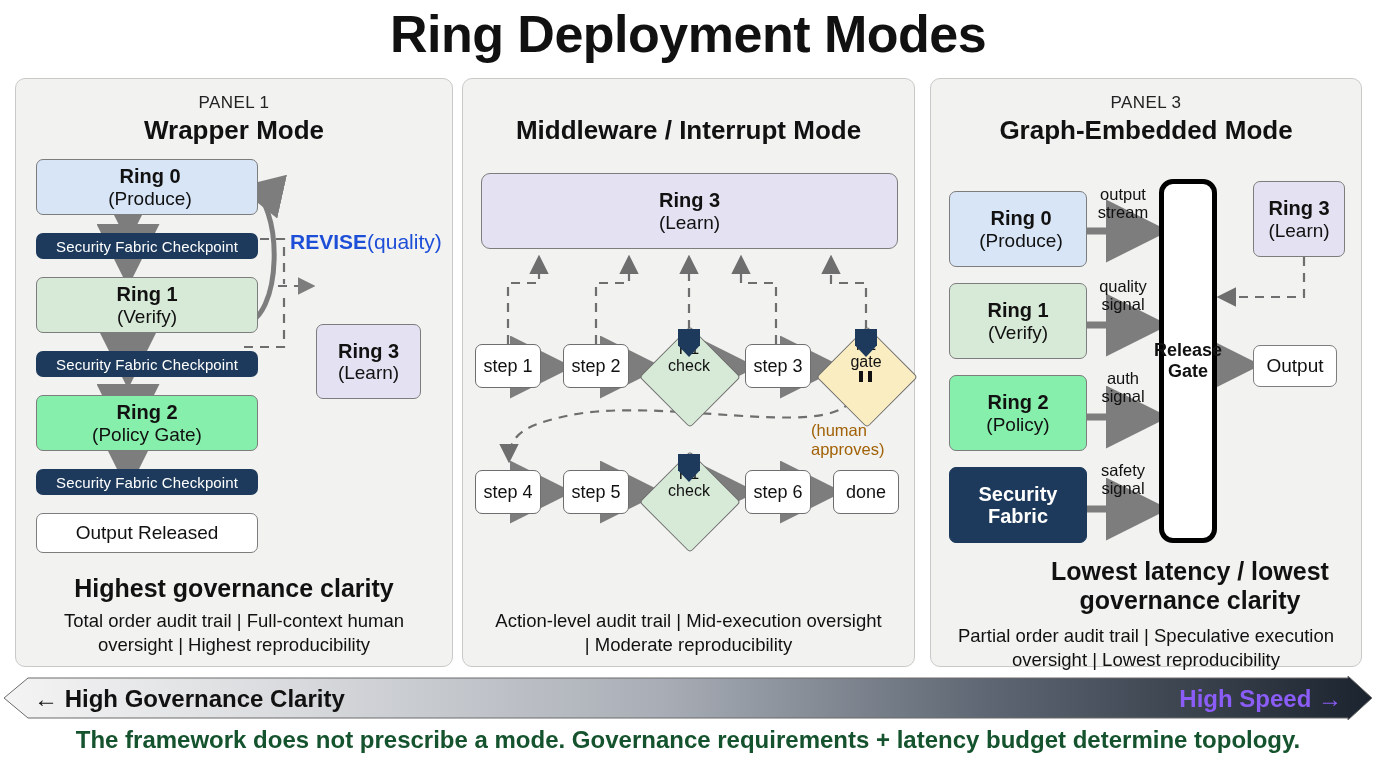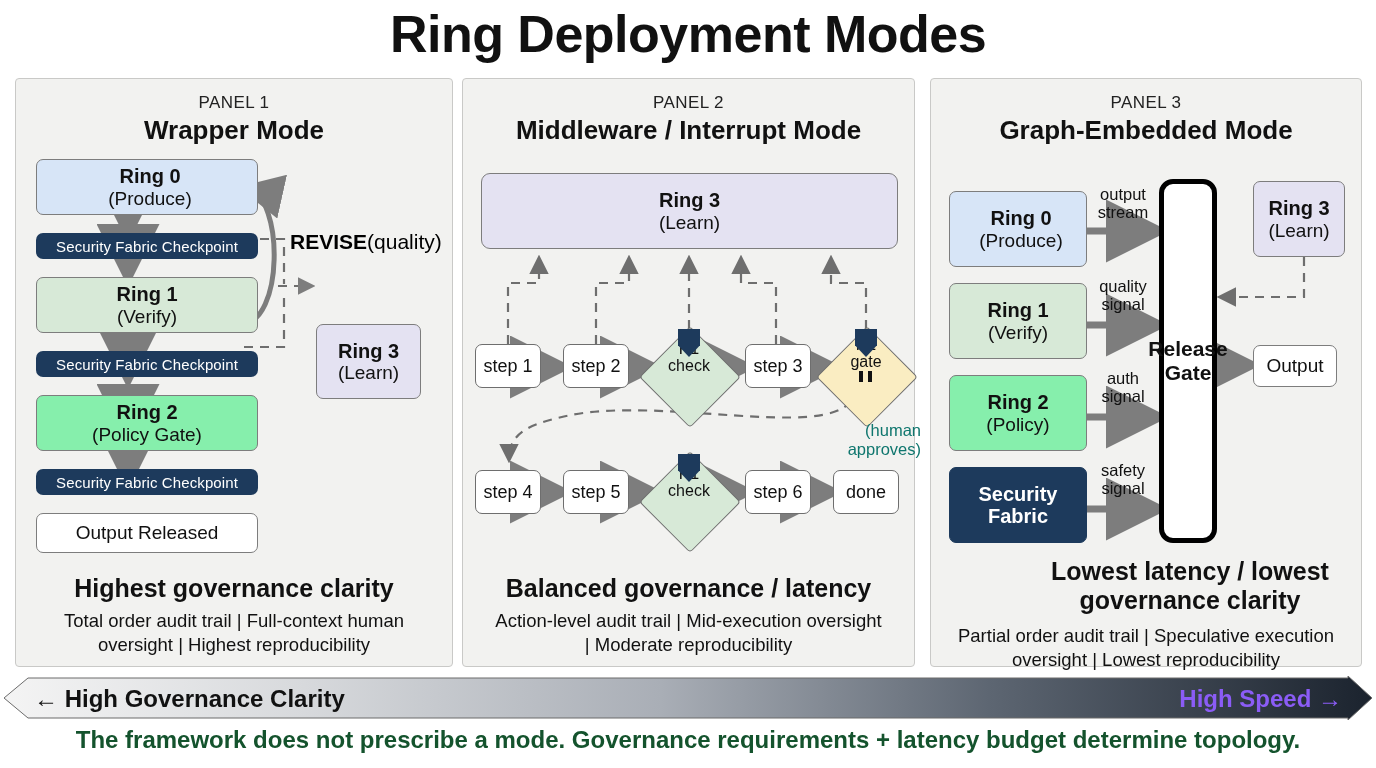--- a/index.html
+++ b/index.html
@@ -18,21 +18,21 @@
     text-align:center;
     font-size:52px;font-weight:bold;letter-spacing:-0.5px;
     color:#111;
   }
 
   
   .panel{
     position:absolute;top:78px;height:589px;
     background:#f2f2f0;
     border:1px solid #c9c9c7;
-    border-radius:4px;
+    border-radius:10px;
     box-sizing:border-box;
   }
   #panel1{left:15px;width:438px;}
   #panel2{left:462px;width:453px;}
   #panel3{left:930px;width:432px;}
 
   .panel-kicker{
     position:absolute;left:0;top:14px;width:100%;
     text-align:center;font-size:17px;color:#222;letter-spacing:.4px;
   }
@@ -69,21 +69,21 @@
   .verdict{
     position:absolute;left:0;width:100%;text-align:center;
     font-size:25px;font-weight:bold;color:#111;line-height:1.16;
   }
   .verdict-sub{
     position:absolute;left:0;width:100%;text-align:center;
     font-size:18.5px;color:#111;line-height:1.3;
   }
 
   .revise-label{
-    position:absolute;font-size:21px;color:#000000;white-space:nowrap;
+    position:absolute;font-size:21px;color:#1d4ed8;white-space:nowrap;
   }
   .revise-label b{font-weight:bold;}
 
   
   .stepbox{
     position:absolute;box-sizing:border-box;
     background:#ffffff;border:1.6px solid #6e6e6e;border-radius:7px;
     display:flex;align-items:center;justify-content:center;
     font-size:18px;color:#111;
   }
@@ -109,30 +109,30 @@
     clip-path:polygon(0 0,100% 0,100% 58%,50% 100%,0 58%);
     z-index:4;
   }
   .pause{
     display:block;margin:1px auto 0;width:13px;height:11px;
     background:
       linear-gradient(#111,#111) 0 0/4px 11px no-repeat,
       linear-gradient(#111,#111) 9px 0/4px 11px no-repeat;
   }
   .human-note{
-    position:absolute;font-size:16.5px;color:#0f766e;text-align:right;
+    position:absolute;font-size:16.5px;color:#a16207;text-align:left;
     line-height:1.16;white-space:nowrap;
   }
 
   
   .release-gate{
     position:absolute;box-sizing:border-box;
     background:#ffffff;border:5px solid #000;border-radius:14px;
     display:flex;align-items:center;justify-content:center;
-    text-align:center;font-size:21px;font-weight:bold;color:#111;
+    text-align:center;font-size:18px;font-weight:bold;color:#111;
     line-height:1.15;
   }
   .sig-label{
     position:absolute;font-size:16.5px;color:#111;text-align:center;
     line-height:1.1;white-space:nowrap;
   }
 
   
   .spectrum{position:absolute;left:4px;top:676px;width:1368px;height:44px;}
   .spectrum .txt-left{
@@ -224,21 +224,20 @@
 
     <div class="revise-label" style="left:274px;top:151px;">
       <b>REVISE</b><span>(quality)</span>
     </div>
 
     <div class="verdict" style="top:495px;">Highest governance clarity</div>
     <div class="verdict-sub" style="top:530px;padding:0 18px;box-sizing:border-box;">Total order audit trail | Full-context human oversight | Highest reproducibility</div>
   </div>
 
   <div class="panel" id="panel2">
-    <div class="panel-kicker">PANEL 2</div>
     <div class="panel-title">Middleware / Interrupt Mode</div>
 
     <svg class="lay" width="453" height="589">
       <defs>
         <marker id="ah2" markerWidth="9" markerHeight="9" refX="7" refY="4.5" orient="auto">
           <path d="M0,0 L9,4.5 L0,9 z" fill="#7d7d7d"></path>
         </marker>
         <marker id="ahu2" markerWidth="9" markerHeight="9" refX="7" refY="4.5" orient="auto">
           <path d="M0,0 L9,4.5 L0,9 z" fill="#6e6e6e"></path>
         </marker>
@@ -319,21 +318,20 @@
       </div>
     </div>
 
     <div class="stepbox" style="left:282px;top:391px;width:66px;height:44px;">
       <span>step 6</span>
     </div>
     <div class="stepbox" style="left:370px;top:391px;width:66px;height:44px;">
       <span>done</span>
     </div>
 
-    <div class="verdict" style="top:495px;">Balanced governance / latency</div>
     <div class="verdict-sub" style="top:530px;padding:0 28px;box-sizing:border-box;">Action-level audit trail | Mid-execution oversight | Moderate reproducibility</div>
   </div>
 
   <div class="panel" id="panel3">
     <div class="panel-kicker">PANEL 3</div>
     <div class="panel-title">Graph-Embedded Mode</div>
 
     <svg class="lay" width="432" height="589">
       <defs>
         <marker id="ah3" markerWidth="9" markerHeight="9" refX="7" refY="4.5" orient="auto">

